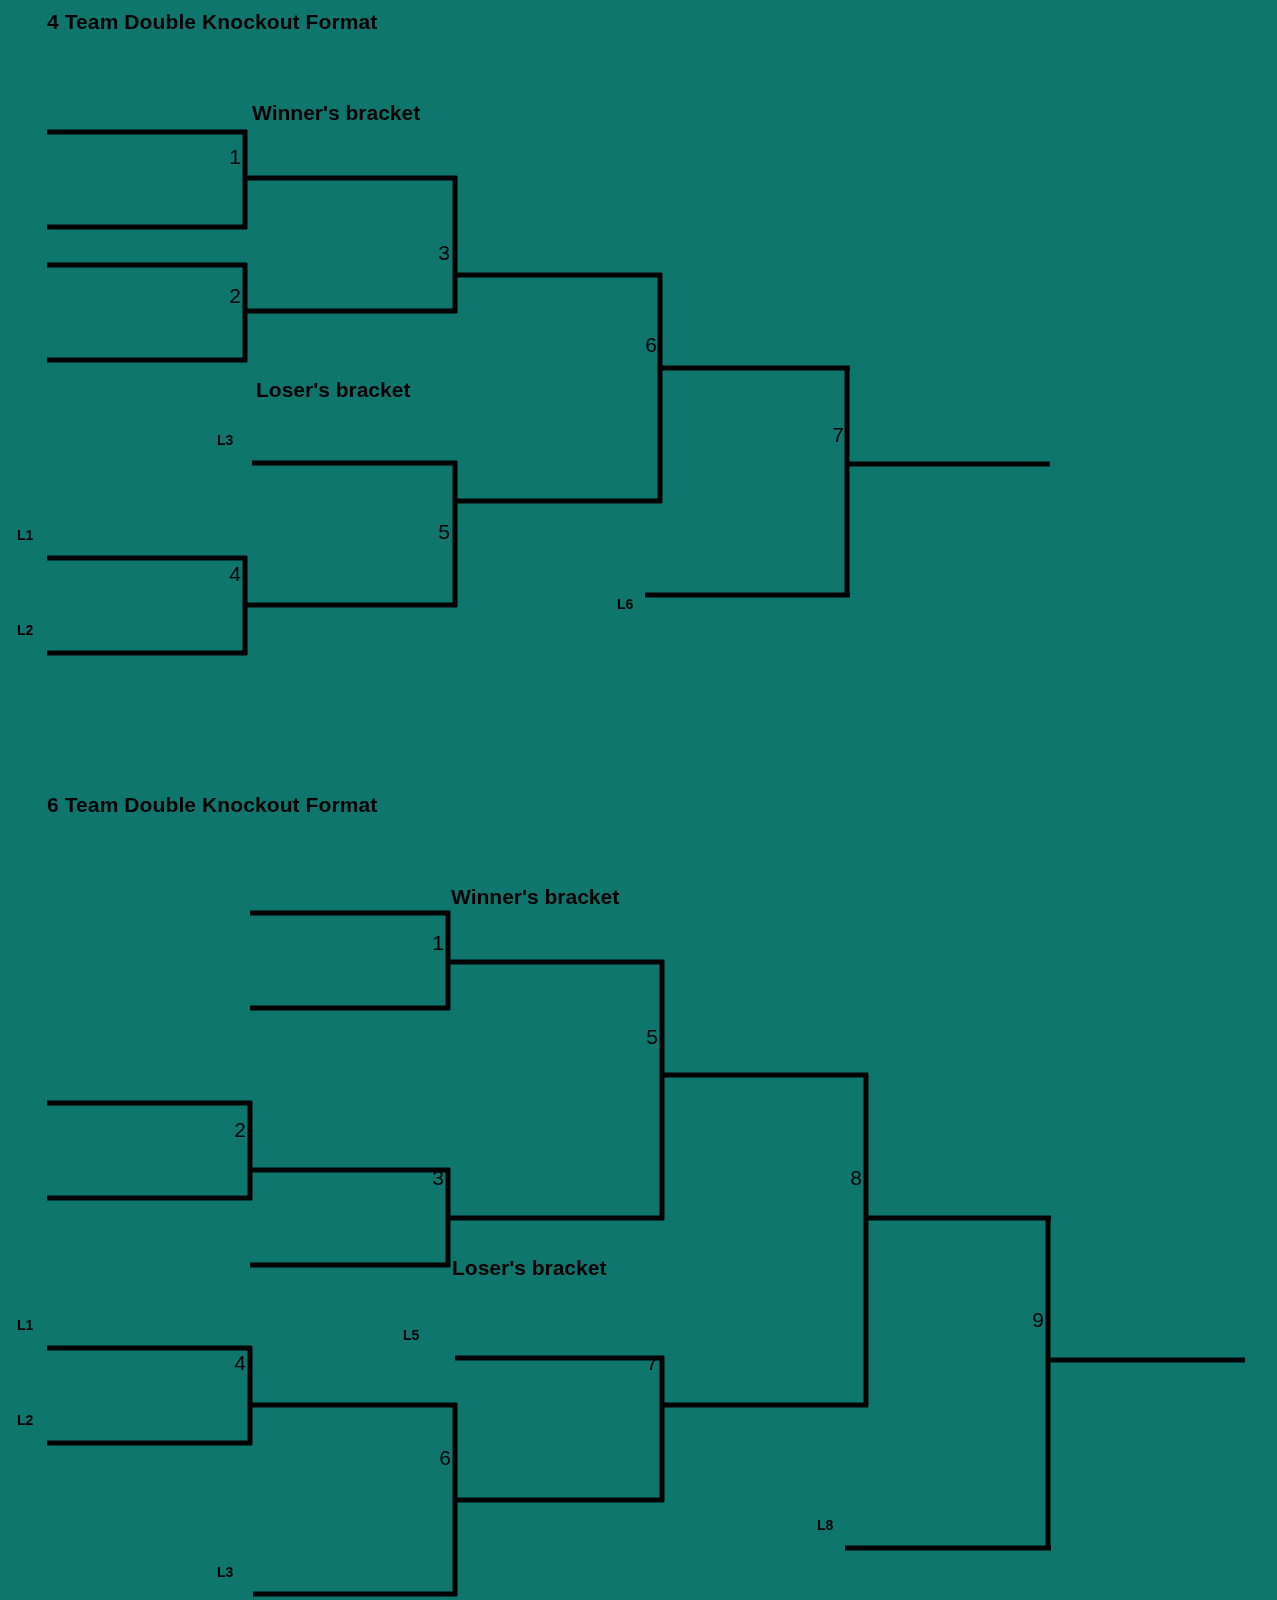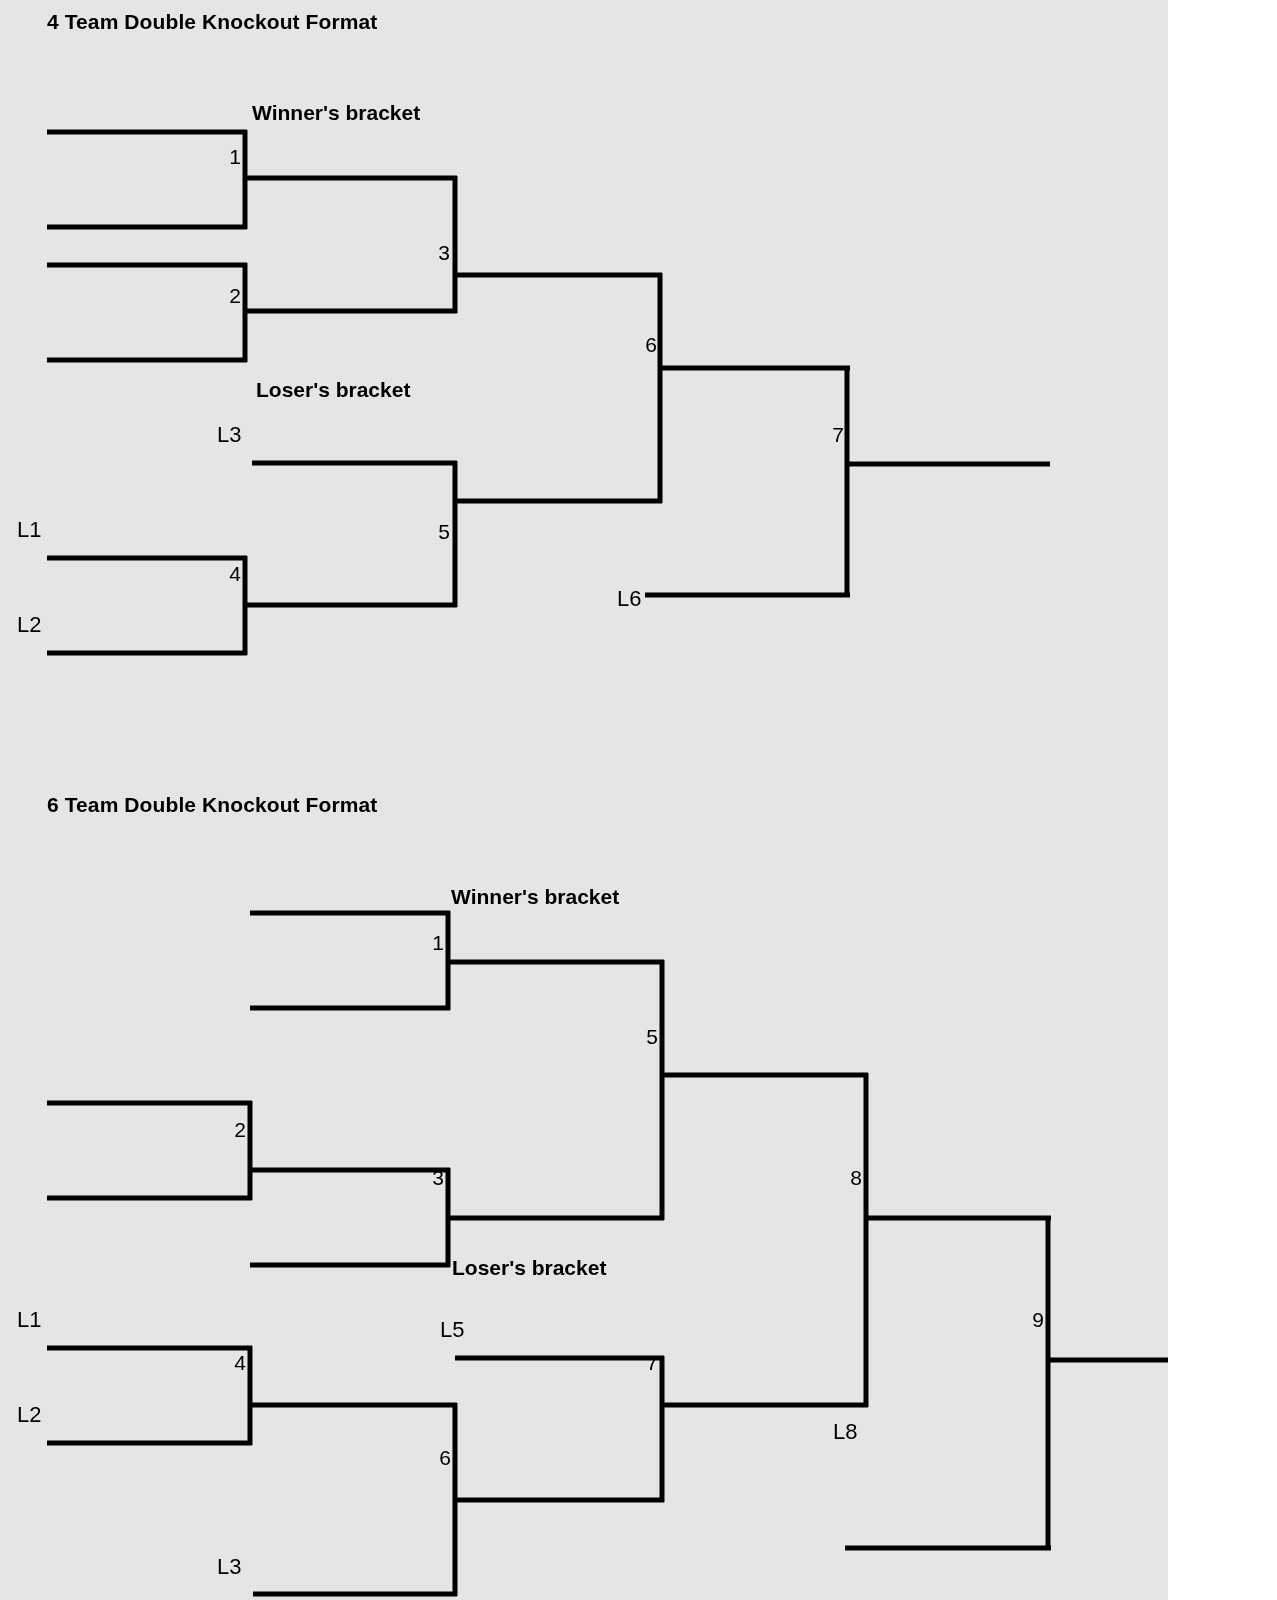--- a/index.html
+++ b/index.html
@@ -6,23 +6,23 @@
     margin: 0;
     padding: 0;
     background: #ffffff;
   }
   body {
     font-family: "Liberation Sans", sans-serif;
     color: #000000;
   }
   #page {
     position: relative;
-    width: 1168px;
+    width: 1277px;
     height: 1600px;
-    background: #e5e5e5;
+    background: #0f766e;
     overflow: hidden;
   }
   .bracket-svg {
     position: absolute;
     left: 0;
     top: 0;
     width: 1277px;
     height: 1600px;
     pointer-events: none;
   }
@@ -47,22 +47,22 @@
   .match-num {
     position: absolute;
     font-size: 21px;
     font-weight: normal;
     text-align: right;
     white-space: nowrap;
     transform: translate(-100%, -50%);
   }
   .seed-label {
     position: absolute;
-    font-size: 22px;
-    font-weight: normal;
+    font-size: 14px;
+    font-weight: bold;
     white-space: nowrap;
     transform: translate(0, -100%);
   }
 </style>
 </head>
 <body>
 
 <div id="page">
 
   <svg class="bracket-svg" viewBox="0 0 1277 1600" preserveAspectRatio="none" aria-hidden="true">
@@ -172,17 +172,17 @@
   <div class="match-num" style="left:444px; top:1178px;">3</div>
   <div class="match-num" style="left:246px; top:1363px;">4</div>
   <div class="match-num" style="left:658px; top:1037px;">5</div>
   <div class="match-num" style="left:451px; top:1458px;">6</div>
   <div class="match-num" style="left:658px; top:1363px;">7</div>
   <div class="match-num" style="left:862px; top:1178px;">8</div>
   <div class="match-num" style="left:1044px; top:1320px;">9</div>
 
   <div class="seed-label" style="left:17px; top:1333px;">L1</div>
   <div class="seed-label" style="left:17px; top:1428px;">L2</div>
-  <div class="seed-label" style="left:440px; top:1343px;">L5</div>
+  <div class="seed-label" style="left:403px; top:1343px;">L5</div>
   <div class="seed-label" style="left:217px; top:1580px;">L3</div>
-  <div class="seed-label" style="left:817px; top:1445px;margin-left:16px;">L8</div>
+  <div class="seed-label" style="left:817px; top:1533px;">L8</div>
 
 </div>
 
 </body></html>

